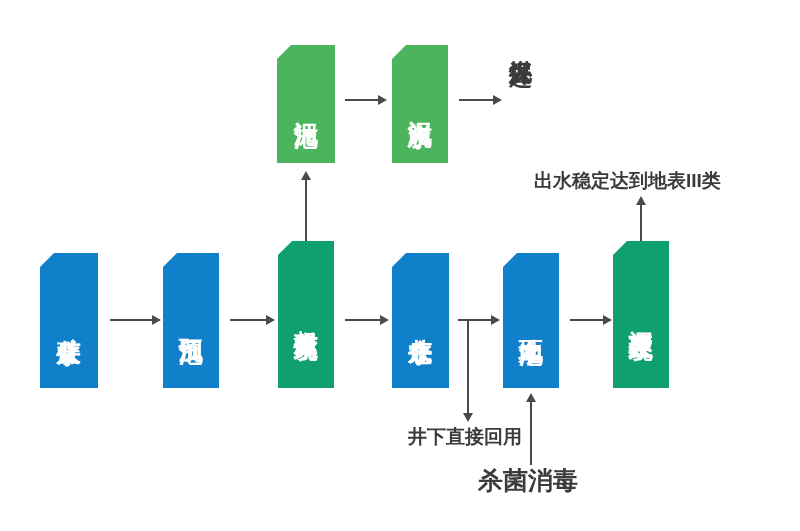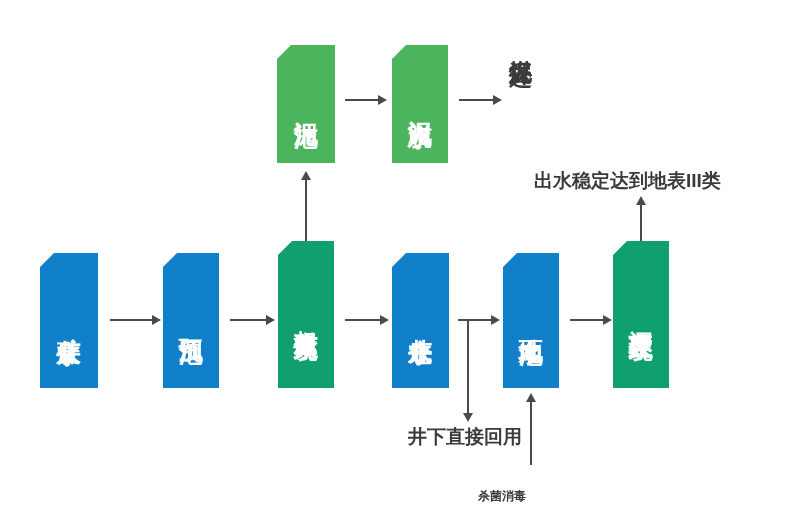--- a/index.html
+++ b/index.html
@@ -149,15 +149,15 @@
     <div class="vline" style="left:530px;top:402px;height:63px;"></div>
     <div class="arrowhead ah-up" style="left:526px;top:393px;"></div>
   </div>
 
   <div class="label vert" style="left:508px;top:43px;font-size:23px;">煤泥外运</div>
 
   <div class="label" style="left:534px;top:168px;font-size:19px;">出水稳定达到地表III类</div>
 
   <div class="label" style="left:376px;top:424px;font-size:19px;margin-left:32px;">井下直接回用</div>
 
-  <div class="label" style="left:478px;top:488px;font-size:12px;">杀菌消毒</div>
+  <div class="label" style="left:478px;top:464px;font-size:25px;">杀菌消毒</div>
 
 </div>
 
 </body></html>

